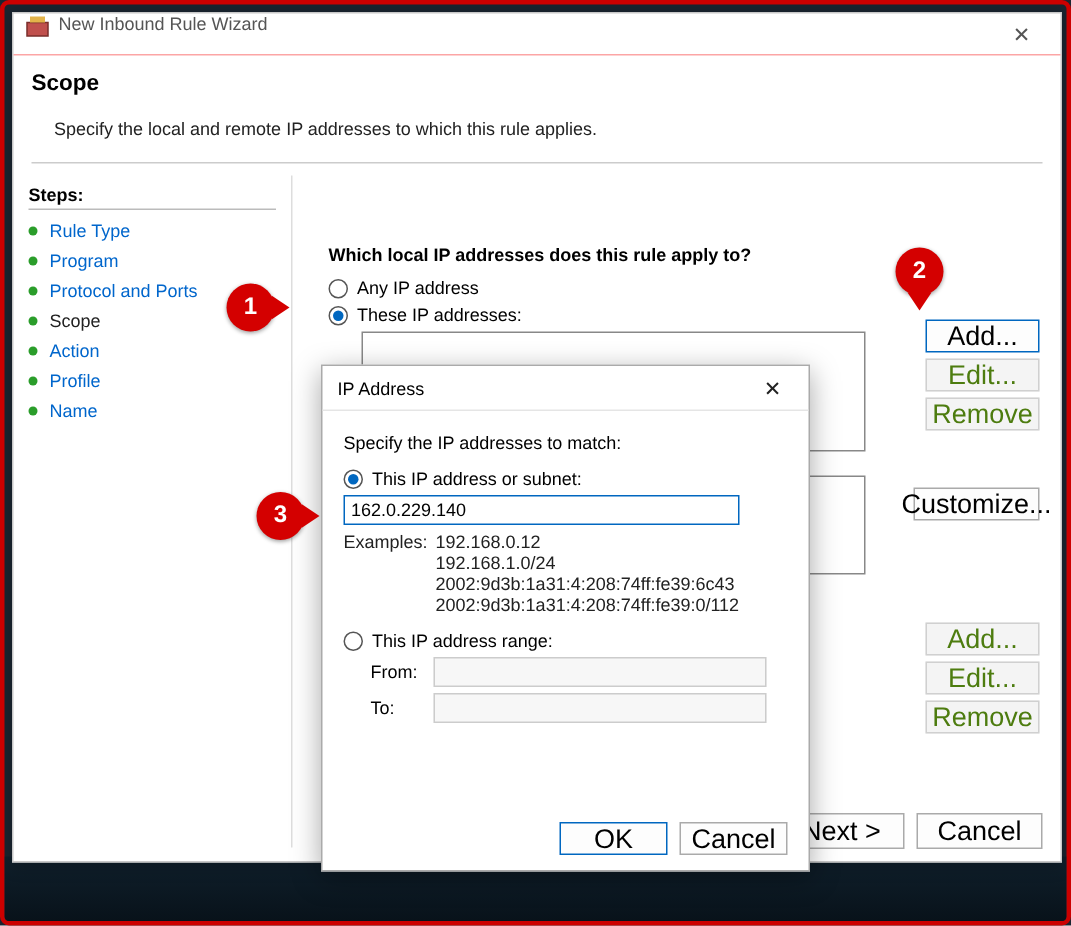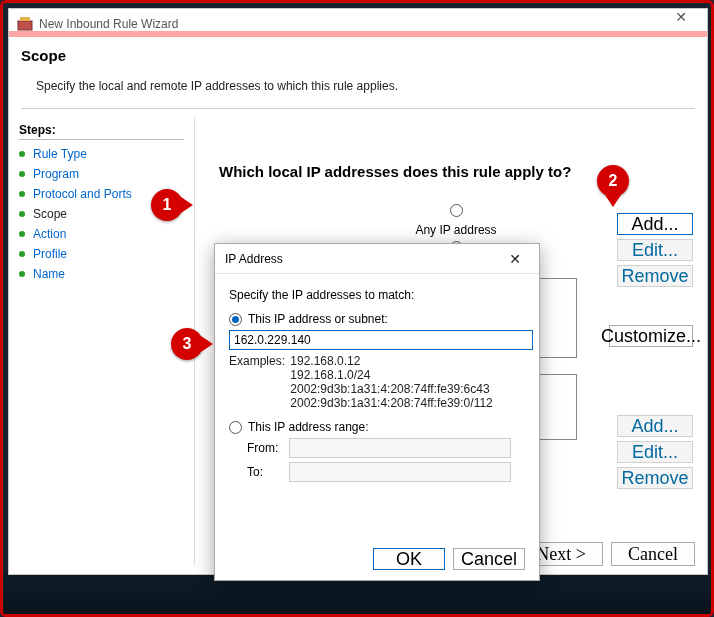--- a/index.html
+++ b/index.html
@@ -20,23 +20,23 @@
     top: 5px; left: 5px;
     width: 700px;
     height: 567px;
     background: #ffffff;
     border: 1px solid #c8c8c8;
     box-shadow: 0 2px 10px rgba(0,0,0,0.25);
   }
   .titlebar {
     height: 28px;
     display: flex;
-    align-items: flex-end;
+    align-items: flex-start;
     padding: 0 8px;
-    border-bottom: 6px solid #fca5a5;
+    border-bottom: 1px solid #fca5a5;
     color: #555;
   }
   .titlebar-icon {
     width: 16px; height: 16px; margin-right: 6px;
     display:inline-block;
   }
   .titlebar-close {
     margin-left: auto;
     width: 36px; height: 28px;
     display:flex; align-items:center; justify-content:center;
@@ -72,23 +72,23 @@
     width:6px; height:6px; border-radius:50%;
     background:#2a9d2a; margin-right:8px;
   }
   .step-link { color:#0066cc; }
   .step-current { color:#222; }
   .main {
     flex:1;
     padding: 14px 14px 10px 24px;
     position: relative;
   }
-  .question { font-weight:bold; margin: 32px 0 24px 0; font-size:15px;}
+  .question { font-weight:bold; margin: 32px 0 8px 0; font-size:12px;}
   .radio-row {
-    display:flex; align-items:center; gap:6px; margin:4px 0;flex-direction:column;
+    display:flex; align-items:center; gap:6px; margin:4px 0;
   }
   .radio {
     width:13px; height:13px; border-radius:50%;
     border:1px solid #555; display:inline-flex;
     align-items:center; justify-content:center; background:#fff;
   }
   .radio.selected::after {
     content:""; width:7px; height:7px; border-radius:50%;
     background:#0067c0;
   }
@@ -110,29 +110,29 @@
     position:absolute; right:14px; top:298px;
     display:flex; flex-direction:column; gap:4px;
   }
   .btn {
     width: 76px; height:22px;
     border:1px solid #aaa; background:#fdfdfd;
     display:flex; align-items:center; justify-content:center;
     font-size:18px; cursor:pointer;
   }
   .btn.primary { border:1px solid #0067c0; }
-  .btn.disabled { color:#0369a1; background:#f4f4f4; border-color:#d0d0d0;}
+  .btn.disabled { color:#4d7c0f; background:#f4f4f4; border-color:#d0d0d0;}
   .customize-btn {
     position:absolute; right:14px; top:208px;
   }
   .footer {
     position:absolute; bottom:8px; right:12px;
     display:flex; gap:8px;
   }
-  .footer .btn { width:84px; height:24px;font-family:Liberation Serif, serif; }
+  .footer .btn { width:84px; height:24px; }
 
   
   .ip-dialog {
     position:absolute;
     left:211px; top:240px;
     width:326px; height:338px;
     background:#fff;
     border:1px solid #aaa;
     box-shadow: 0 4px 18px rgba(0,0,0,0.35);
     z-index: 20;
@@ -143,21 +143,21 @@
   }
   .ip-title-close {
     margin-left:auto; width:28px; height:28px;
     display:flex;align-items:center;justify-content:center;
     font-size:14px; color:#222;
   }
   .ip-body { padding:10px 14px; }
   .ip-body .instr { margin:4px 0 10px 0; }
   .ip-radio-row { display:flex; align-items:center; gap:6px; margin:4px 0;}
   .ip-input {
-    width:304px; height:20px;
+    width:264px; height:20px;
     border:1px solid #0067c0;
     padding:1px 4px; font-size:12px;
     margin:4px 0 2px 0;
     display:block;
   }
   .examples { color:#222; margin:4px 0 10px 0;}
   .examples .lbl { display:inline-block; width:58px; vertical-align:top;}
   .examples .vals { display:inline-block; }
   .range-row { display:flex; align-items:center; gap:6px; margin:4px 0 4px 18px;}
   .range-row label { width:36px; color:#000000;}

